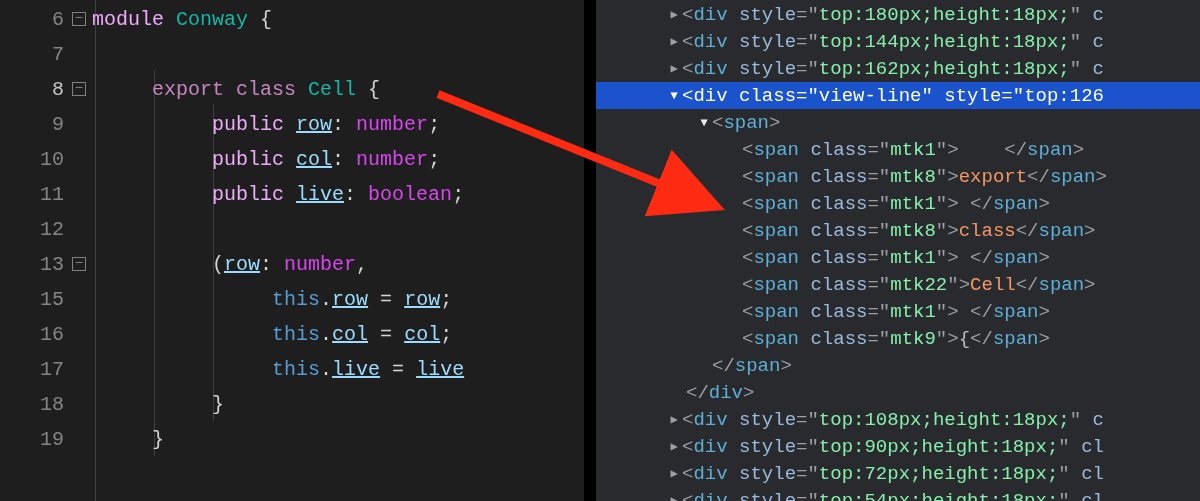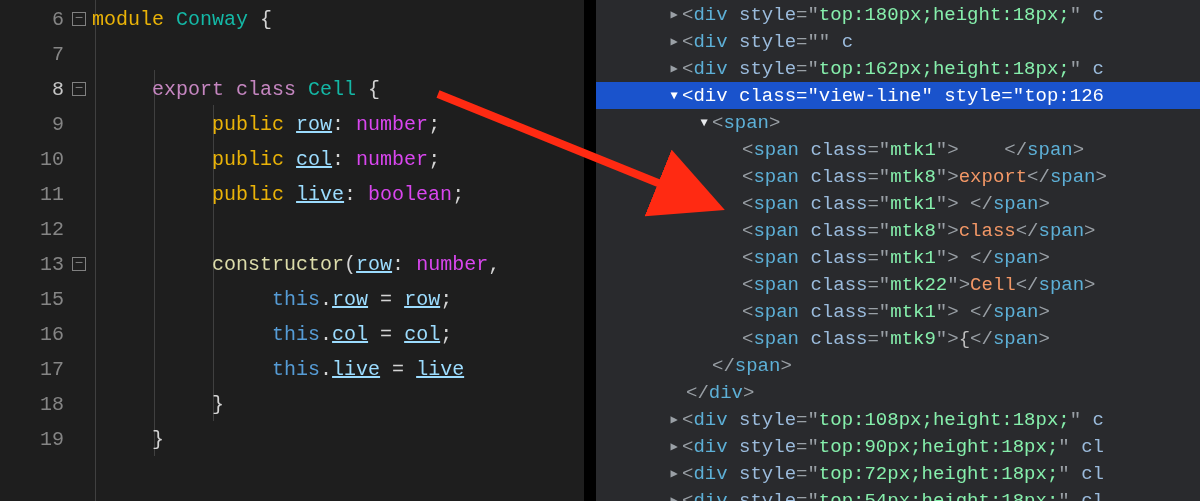--- a/index.html
+++ b/index.html
@@ -79,21 +79,21 @@
     border-radius: 2px;
     z-index:-1;
   }
   .kw   { color: #c586c0; }
   .type { color: #14b8a6; }
   .id   { color: #9cdcfe; text-decoration: underline; }
   .ty   { color: #d946ef; }
   .pn   { color: #d4d4d4; }
   .this { color: #569cd6; }
   .fn   { color: #dcdcaa; }
-  .mod  { color: #eab308; }
+  .mod  { color: #f0abfc; }
 
   .divider {
     width: 12px;
     background: #000;
   }
 
   
   .devtools {
     flex: 1;
     height: 100%;
@@ -211,21 +211,21 @@
     <div class="cline hl"><span class="pn">     </span><span class="kw">export</span><span class="pn"> </span><span class="kw">class</span><span class="pn"> </span><span class="type">Cell</span><span class="pn"> </span><span class="pn">{</span></div>
 
     <div class="cline"><span class="pn">          </span><span class="mod">public</span><span class="pn"> </span><span class="id">row</span><span class="pn">:</span><span class="pn"> </span><span class="ty">number</span><span class="pn">;</span></div>
 
     <div class="cline"><span class="pn">          </span><span class="mod">public</span><span class="pn"> </span><span class="id">col</span><span class="pn">:</span><span class="pn"> </span><span class="ty">number</span><span class="pn">;</span></div>
 
     <div class="cline"><span class="pn">          </span><span class="mod">public</span><span class="pn"> </span><span class="id">live</span><span class="pn">:</span><span class="pn"> </span><span class="ty">boolean</span><span class="pn">;</span></div>
 
     <div class="cline"></div>
 
-    <div class="cline"><span class="pn">          </span><span class="fn">constructor</span><span class="pn">(</span><span class="id">row</span><span class="pn">:</span><span class="pn"> </span><span class="ty">number</span><span class="pn">,</span><span class="pn"> </span></div>
+    <div class="cline"><span class="pn">          </span><span class="pn">(</span><span class="id">row</span><span class="pn">:</span><span class="pn"> </span><span class="ty">number</span><span class="pn">,</span><span class="pn"> </span></div>
 
     <div class="cline"><span class="pn">               </span><span class="this">this</span><span class="pn">.</span><span class="id">row</span><span class="pn"> </span><span class="pn">=</span><span class="pn"> </span><span class="id">row</span><span class="pn">;</span></div>
 
     <div class="cline"><span class="pn">               </span><span class="this">this</span><span class="pn">.</span><span class="id">col</span><span class="pn"> </span><span class="pn">=</span><span class="pn"> </span><span class="id">col</span><span class="pn">;</span></div>
 
     <div class="cline"><span class="pn">               </span><span class="this">this</span><span class="pn">.</span><span class="id">live</span><span class="pn"> </span><span class="pn">=</span><span class="pn"> </span><span class="id">live</span></div>
 
     <div class="cline"><span class="pn">          </span><span class="pn">}</span></div>
 
     <div class="cline"><span class="pn">     </span><span class="pn">}</span></div>
@@ -233,21 +233,21 @@
     <div class="cline"></div>
   </div>
 </div>
 
 <div class="divider"></div>
 
 <div class="devtools">
   <div style="height:1px"></div>
 
   <div class="dtrow" style="padding-left:70px"><span class="tri">▶</span><span class="ang">&lt;</span><span class="tag">div</span><span class="ang"> </span><span class="attn">style</span><span class="ang">="</span><span class="attv">top:180px;height:18px;</span><span class="ang">" </span><span class="attn">c</span></div>
-  <div class="dtrow" style="padding-left:70px"><span class="tri">▶</span><span class="ang">&lt;</span><span class="tag">div</span><span class="ang"> </span><span class="attn">style</span><span class="ang">="</span><span class="ang">" </span><span class="attn">c</span></div>
+  <div class="dtrow" style="padding-left:70px"><span class="tri">▶</span><span class="ang">&lt;</span><span class="tag">div</span><span class="ang"> </span><span class="attn">style</span><span class="ang">="</span><span class="attv">top:144px;height:18px;</span><span class="ang">" </span><span class="attn">c</span></div>
   <div class="dtrow" style="padding-left:70px"><span class="tri">▶</span><span class="ang">&lt;</span><span class="tag">div</span><span class="ang"> </span><span class="attn">style</span><span class="ang">="</span><span class="attv">top:162px;height:18px;</span><span class="ang">" </span><span class="attn">c</span></div>
 
   <div class="dtrow selected" style="padding-left:70px"><span class="tri sel">▼</span><span>&lt;</span><span>div</span><span> </span><span>class</span><span>="</span><span>view-line</span><span>" </span><span>style</span><span>="</span><span>top:126</span></div>
 
   <div class="dtrow" style="padding-left:100px"><span class="tri open">▼</span><span class="ang">&lt;</span><span class="tag">span</span><span class="ang">&gt;</span></div>
 
   <div class="dtrow" style="padding-left:146px"><span class="ang">&lt;</span><span class="tag">span</span><span class="ang"> </span><span class="attn">class</span><span class="ang">="</span><span class="attv">mtk1</span><span class="ang">"&gt;</span><span class="mtk1v">    </span><span class="ang">&lt;/</span><span class="tag">span</span><span class="ang">&gt;</span></div>
   <div class="dtrow" style="padding-left:146px"><span class="ang">&lt;</span><span class="tag">span</span><span class="ang"> </span><span class="attn">class</span><span class="ang">="</span><span class="attv">mtk8</span><span class="ang">"&gt;</span><span class="mtk8v">export</span><span class="ang">&lt;/</span><span class="tag">span</span><span class="ang">&gt;</span></div>
   <div class="dtrow" style="padding-left:146px"><span class="ang">&lt;</span><span class="tag">span</span><span class="ang"> </span><span class="attn">class</span><span class="ang">="</span><span class="attv">mtk1</span><span class="ang">"&gt;</span><span class="mtk1v"> </span><span class="ang">&lt;/</span><span class="tag">span</span><span class="ang">&gt;</span></div>
   <div class="dtrow" style="padding-left:146px"><span class="ang">&lt;</span><span class="tag">span</span><span class="ang"> </span><span class="attn">class</span><span class="ang">="</span><span class="attv">mtk8</span><span class="ang">"&gt;</span><span class="mtk8v">class</span><span class="ang">&lt;/</span><span class="tag">span</span><span class="ang">&gt;</span></div>

